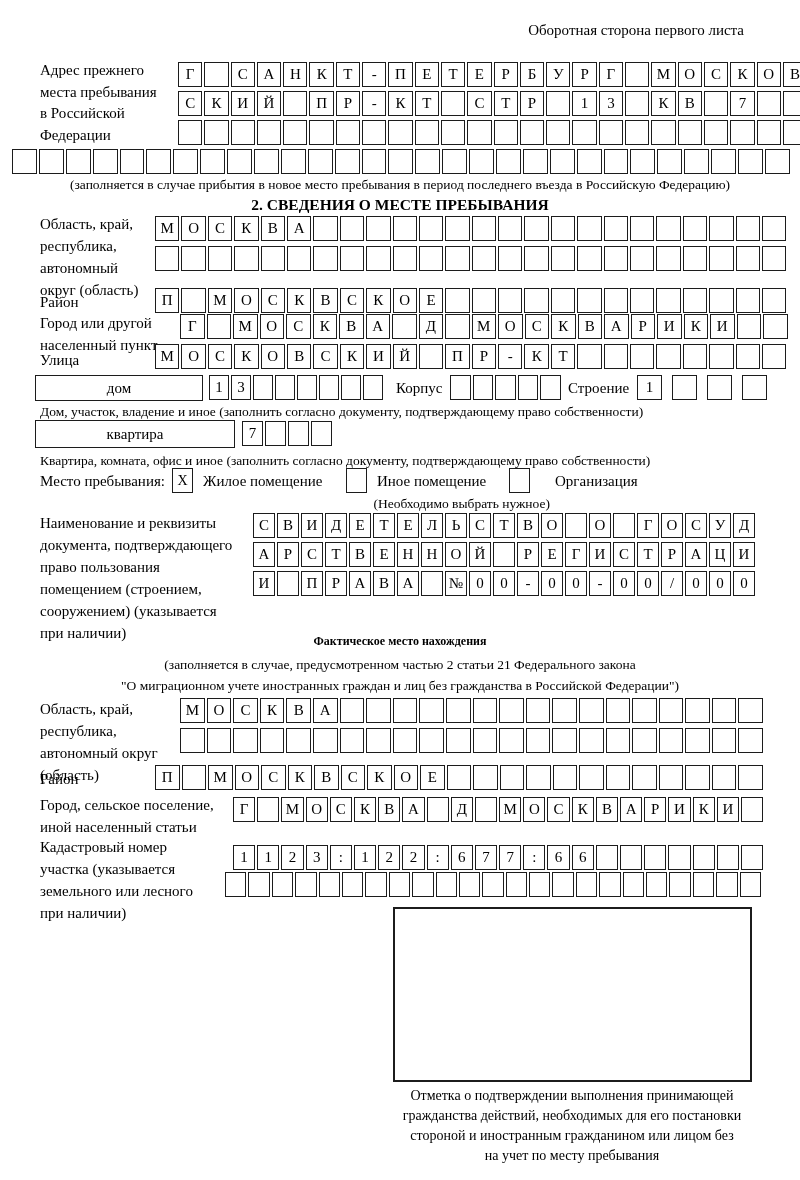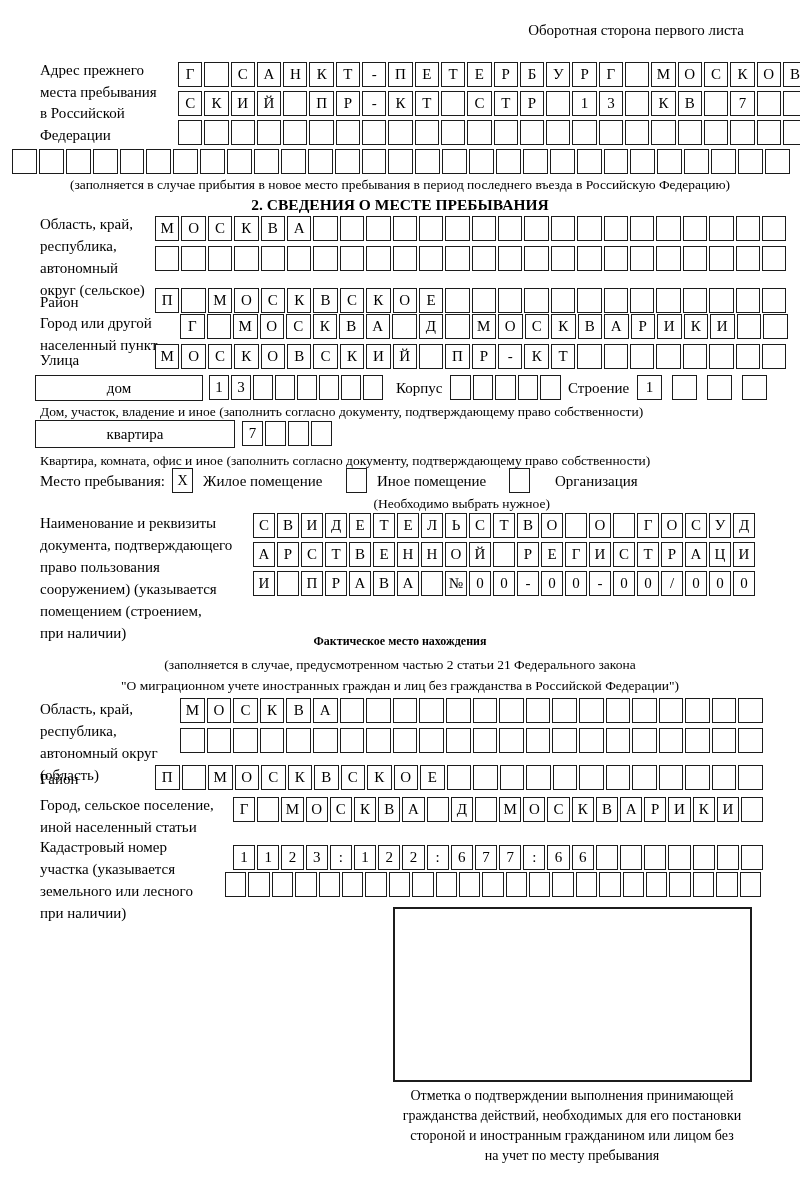--- a/index.html
+++ b/index.html
@@ -160,21 +160,21 @@
       <span class="cell"></span>
     </div>
   <div class="note center" style="top:177px">(заполняется в случае прибытия в новое место пребывания в период последнего въезда в Российскую Федерацию)</div>
 
   <div class="abs center bold" style="top:196px;font-size:15.5px">2. СВЕДЕНИЯ О МЕСТЕ ПРЕБЫВАНИЯ</div>
 
   <div class="lbl lh22" style="left:40px;top:213px;width:130px">
     <div>Область, край,</div>
     <div>республика,</div>
     <div>автономный</div>
-    <div>округ (сельское)</div>
+    <div>округ (область)</div>
   </div>
   <div class="row wB" style="left:155px;top:216px">
       <span class="cell">М</span>
       <span class="cell">О</span>
       <span class="cell">С</span>
       <span class="cell">К</span>
       <span class="cell">В</span>
       <span class="cell">А</span>
       <span class="cell"></span>
       <span class="cell"></span>
@@ -351,22 +351,22 @@
   <div class="chk" style="left:346px;top:468px"></div>
   <div class="lbl" style="left:377px;top:471px">Иное помещение</div>
   <div class="chk" style="left:509px;top:468px"></div>
   <div class="lbl" style="left:555px;top:471px">Организация</div>
   <div class="note" style="left:150px;top:496px;width:400px;text-align:right">(Необходимо выбрать нужное)</div>
 
   <div class="lbl lh22" style="left:40px;top:512px;width:210px">
     <div>Наименование и реквизиты</div>
     <div>документа, подтверждающего</div>
     <div>право пользования</div>
+    <div>помещением (строением,</div>
     <div>сооружением) (указывается</div>
-    <div>помещением (строением,</div>
     <div>при наличии)</div>
   </div>
   <div class="row wSvid" style="left:253px;top:513px">
       <span class="cell">С</span>
       <span class="cell">В</span>
       <span class="cell">И</span>
       <span class="cell">Д</span>
       <span class="cell">Е</span>
       <span class="cell">Т</span>
       <span class="cell">Е</span>

